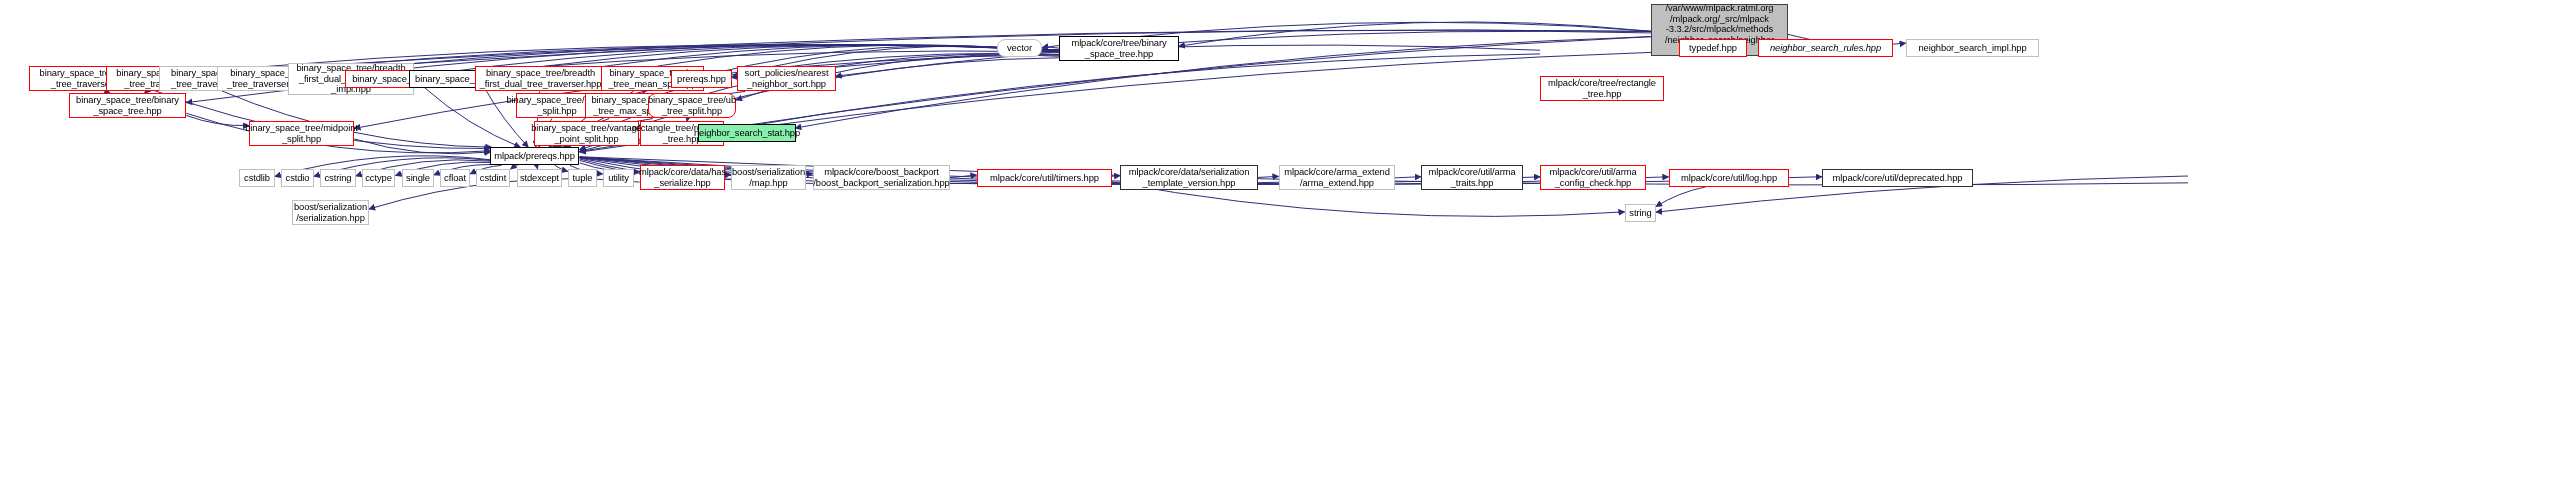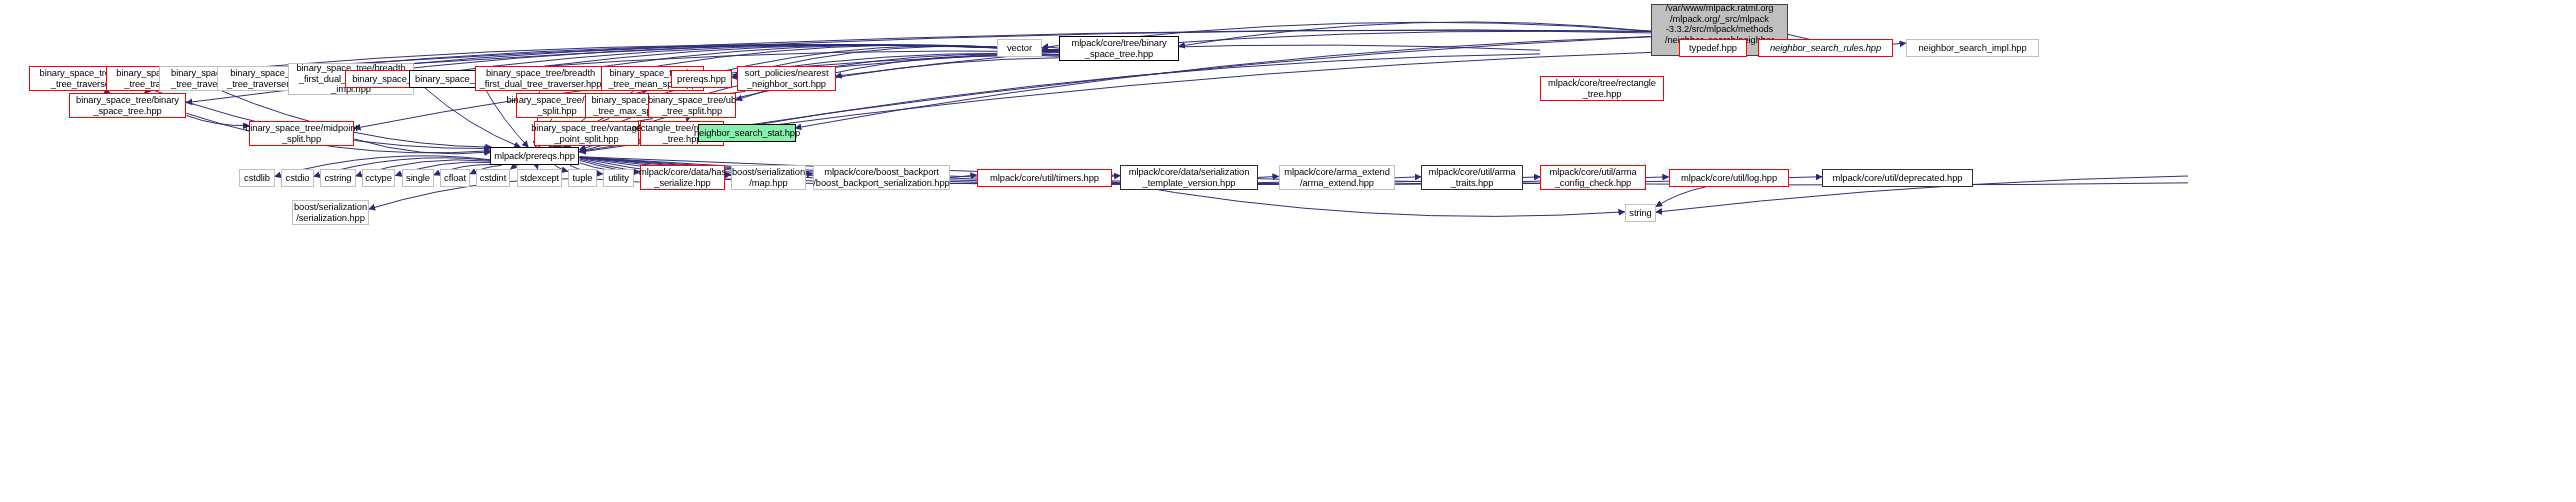--- a/index.html
+++ b/index.html
@@ -149,21 +149,21 @@
         <path d="M 2445.11 268 Q 2406.941103359487 275.4402011832961 2374 296.10671936758894" fill="none" stroke="#2a2a78" stroke-width="1.4" marker-end="url(#arrow)"></path>
         <path d="M 3586 255.9145129224652 Q 2978.1724182617772 234.04625964155127 2374 304.10536779324053" fill="none" stroke="#2a2a78" stroke-width="1.4" marker-end="url(#arrow)"></path>
       </g>
   </svg>
   <div id="node-layer">
       <div class="node root" style="left: 1651px; top: 3.5px; width: 137px; height: 52px;"><span>/var/www/mlpack.ratml.org
 /mlpack.org/_src/mlpack
 -3.3.2/src/mlpack/methods
 /neighbor_search/neighbor
 _search.hpp</span></div>
-      <div class="node " style="left: 997px; top: 39px; width: 45px; height: 18px;"><span>vector</span></div>
+      <div class="node " style="left: 997px; top: 39px; width: 45px; height: 18px; border-radius: 8px;"><span>vector</span></div>
       <div class="node black" style="left: 1059px; top: 36px; width: 120px; height: 25px;"><span>mlpack/core/tree/binary
 _space_tree.hpp</span></div>
       <div class="node red" style="left: 1540px; top: 48px; width: 124px; height: 25px; margin-top: 28px;"><span>mlpack/core/tree/rectangle
 _tree.hpp</span></div>
       <div class="node red" style="left: 1679px; top: 39px; width: 68px; height: 18px;"><span>typedef.hpp</span></div>
       <div class="node red" style="left: 1758px; top: 39px; width: 135px; height: 18px; font-style: italic;"><span>neighbor_search_rules.hpp</span></div>
       <div class="node " style="left: 1906px; top: 39px; width: 133px; height: 18px;"><span>neighbor_search_impl.hpp</span></div>
       <div class="node red" style="left: 29px; top: 66px; width: 123px; height: 25px;"><span>binary_space_tree/single
 _tree_traverser.hpp</span></div>
       <div class="node red" style="left: 106px; top: 66px; width: 116px; height: 25px;"><span>binary_space_tree/dual
@@ -183,21 +183,21 @@
 _tree_mean_split.hpp</span></div>
       <div class="node red" style="left: 671px; top: 70px; width: 61px; height: 18px;"><span>prereqs.hpp</span></div>
       <div class="node red" style="left: 737px; top: 66px; width: 99px; height: 25px;"><span>sort_policies/nearest
 _neighbor_sort.hpp</span></div>
       <div class="node red" style="left: 69px; top: 93px; width: 117px; height: 25px;"><span>binary_space_tree/binary
 _space_tree.hpp</span></div>
       <div class="node red" style="left: 516px; top: 93px; width: 82px; height: 25px;"><span>binary_space_tree/mean
 _split.hpp</span></div>
       <div class="node red" style="left: 585px; top: 93px; width: 99px; height: 25px;"><span>binary_space_tree/rp
 _tree_max_split.hpp</span></div>
-      <div class="node red" style="left: 648px; top: 93px; width: 88px; height: 25px;"><span>binary_space_tree/ub
+      <div class="node red" style="left: 648px; top: 93px; width: 88px; height: 25px; border-radius: 8px;"><span>binary_space_tree/ub
 _tree_split.hpp</span></div>
       <div class="node red" style="left: 249px; top: 121px; width: 105px; height: 25px;"><span>binary_space_tree/midpoint
 _split.hpp</span></div>
       <div class="node red" style="left: 534px; top: 121px; width: 105px; height: 25px;"><span>binary_space_tree/vantage
 _point_split.hpp</span></div>
       <div class="node red" style="left: 640px; top: 121px; width: 84px; height: 25px;"><span>rectangle_tree/rectangle
 _tree.hpp</span></div>
       <div class="node filled" style="left: 698px; top: 124px; width: 98px; height: 18px;"><span>neighbor_search_stat.hpp</span></div>
       <div class="node black" style="left: 490px; top: 147px; width: 89px; height: 18px;"><span>mlpack/prereqs.hpp</span></div>
       <div class="node " style="left: 239px; top: 169px; width: 36px; height: 18px;"><span>cstdlib</span></div>

